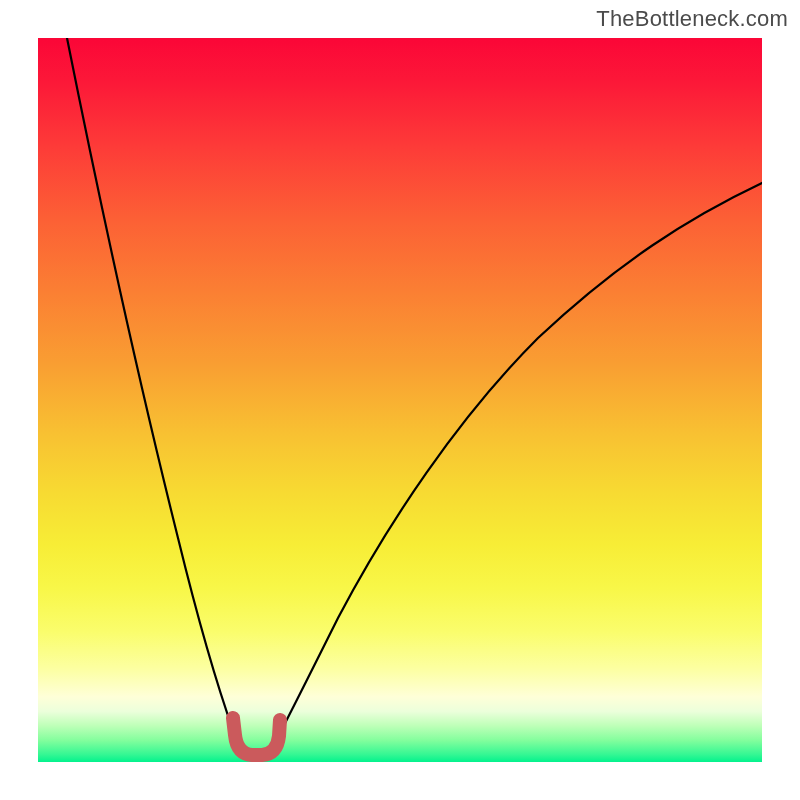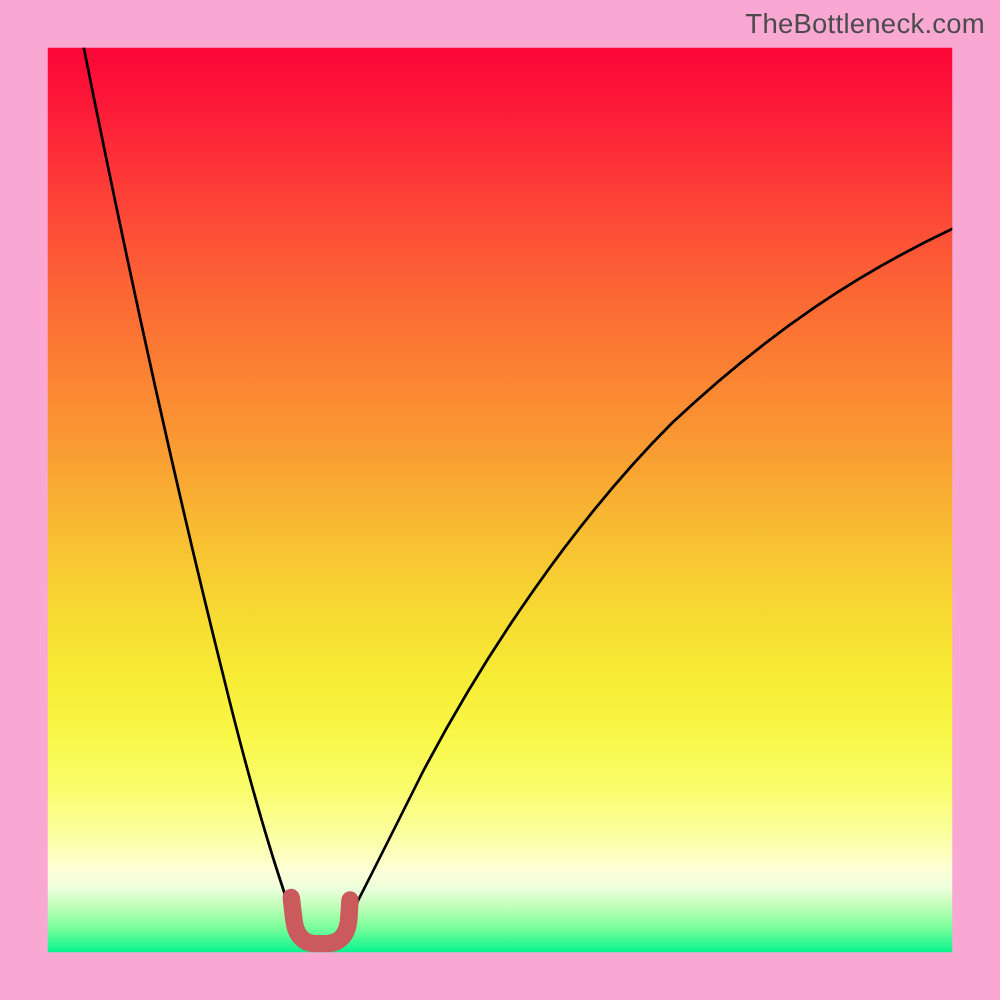--- a/index.html
+++ b/index.html
@@ -10,21 +10,21 @@
     background: #000;
     overflow: hidden;
     font-family: Arial, Helvetica, sans-serif;
   }
   .frame {
     position: absolute;
     top: 0;
     left: 0;
     width: 800px;
     height: 800px;
-    background: #f9a8d4;
+    background: #ffffff;
   }
   .plot-area {
     position: absolute;
     top: 38px;
     left: 38px;
     width: 724px;
     height: 724px;
     overflow: hidden;
   }
   .gradient {

